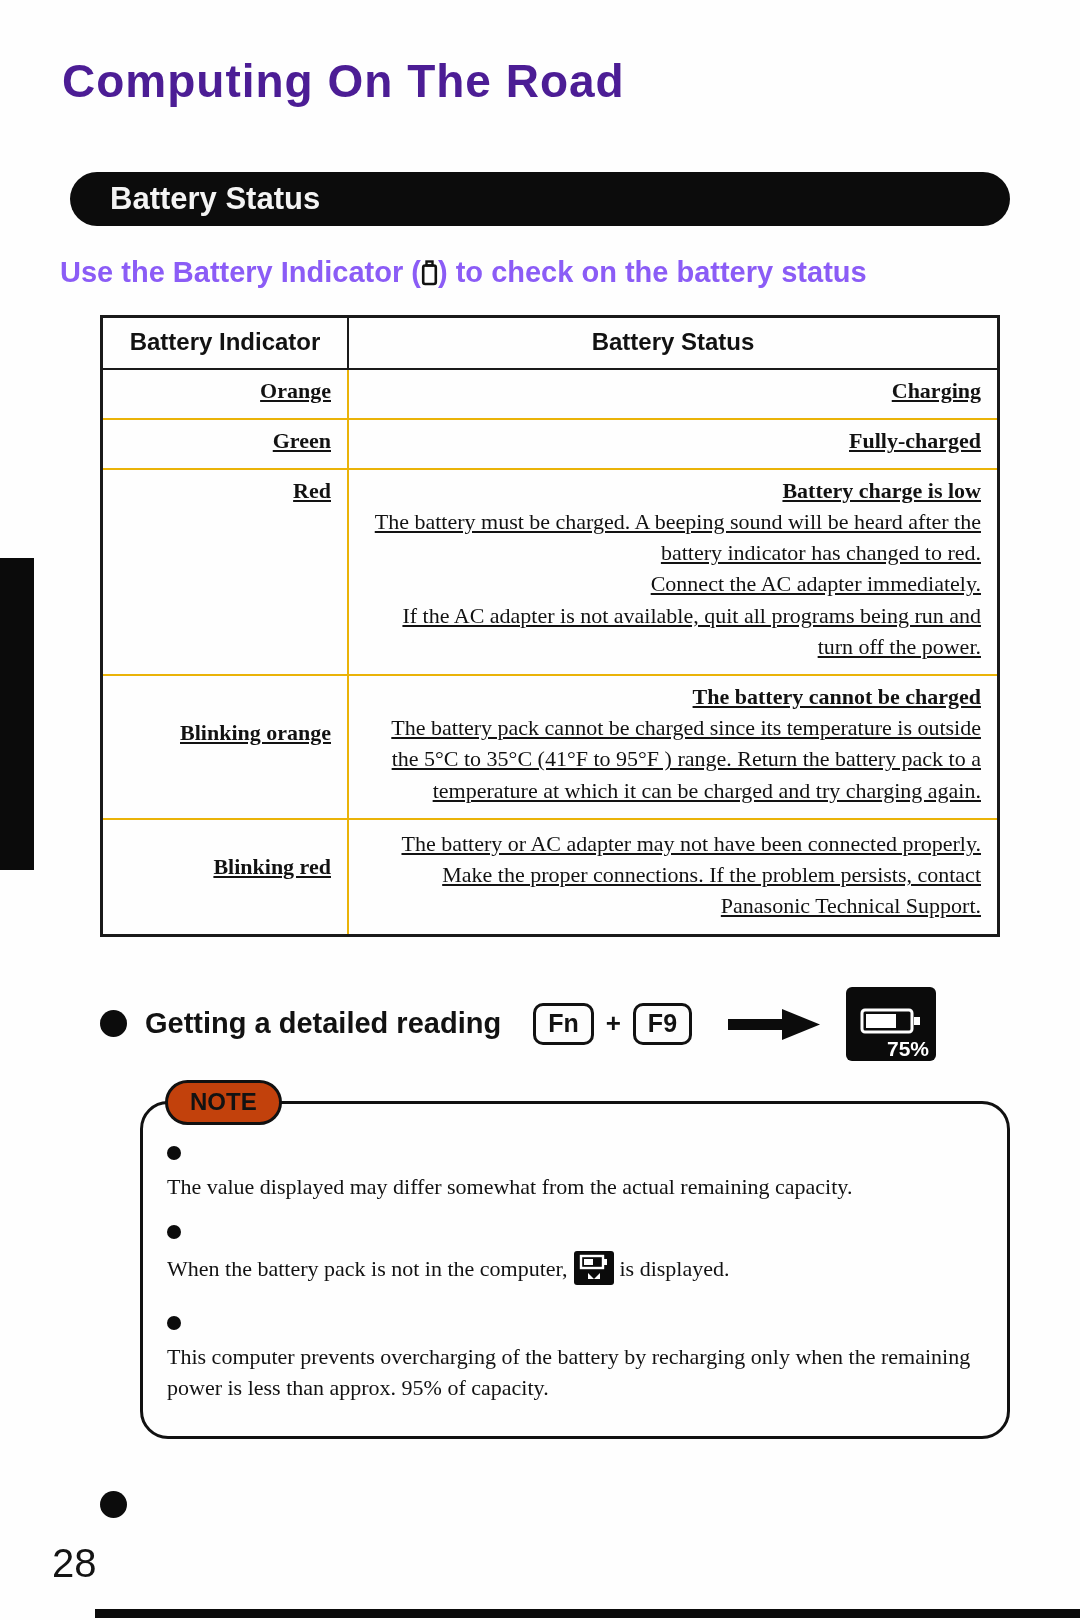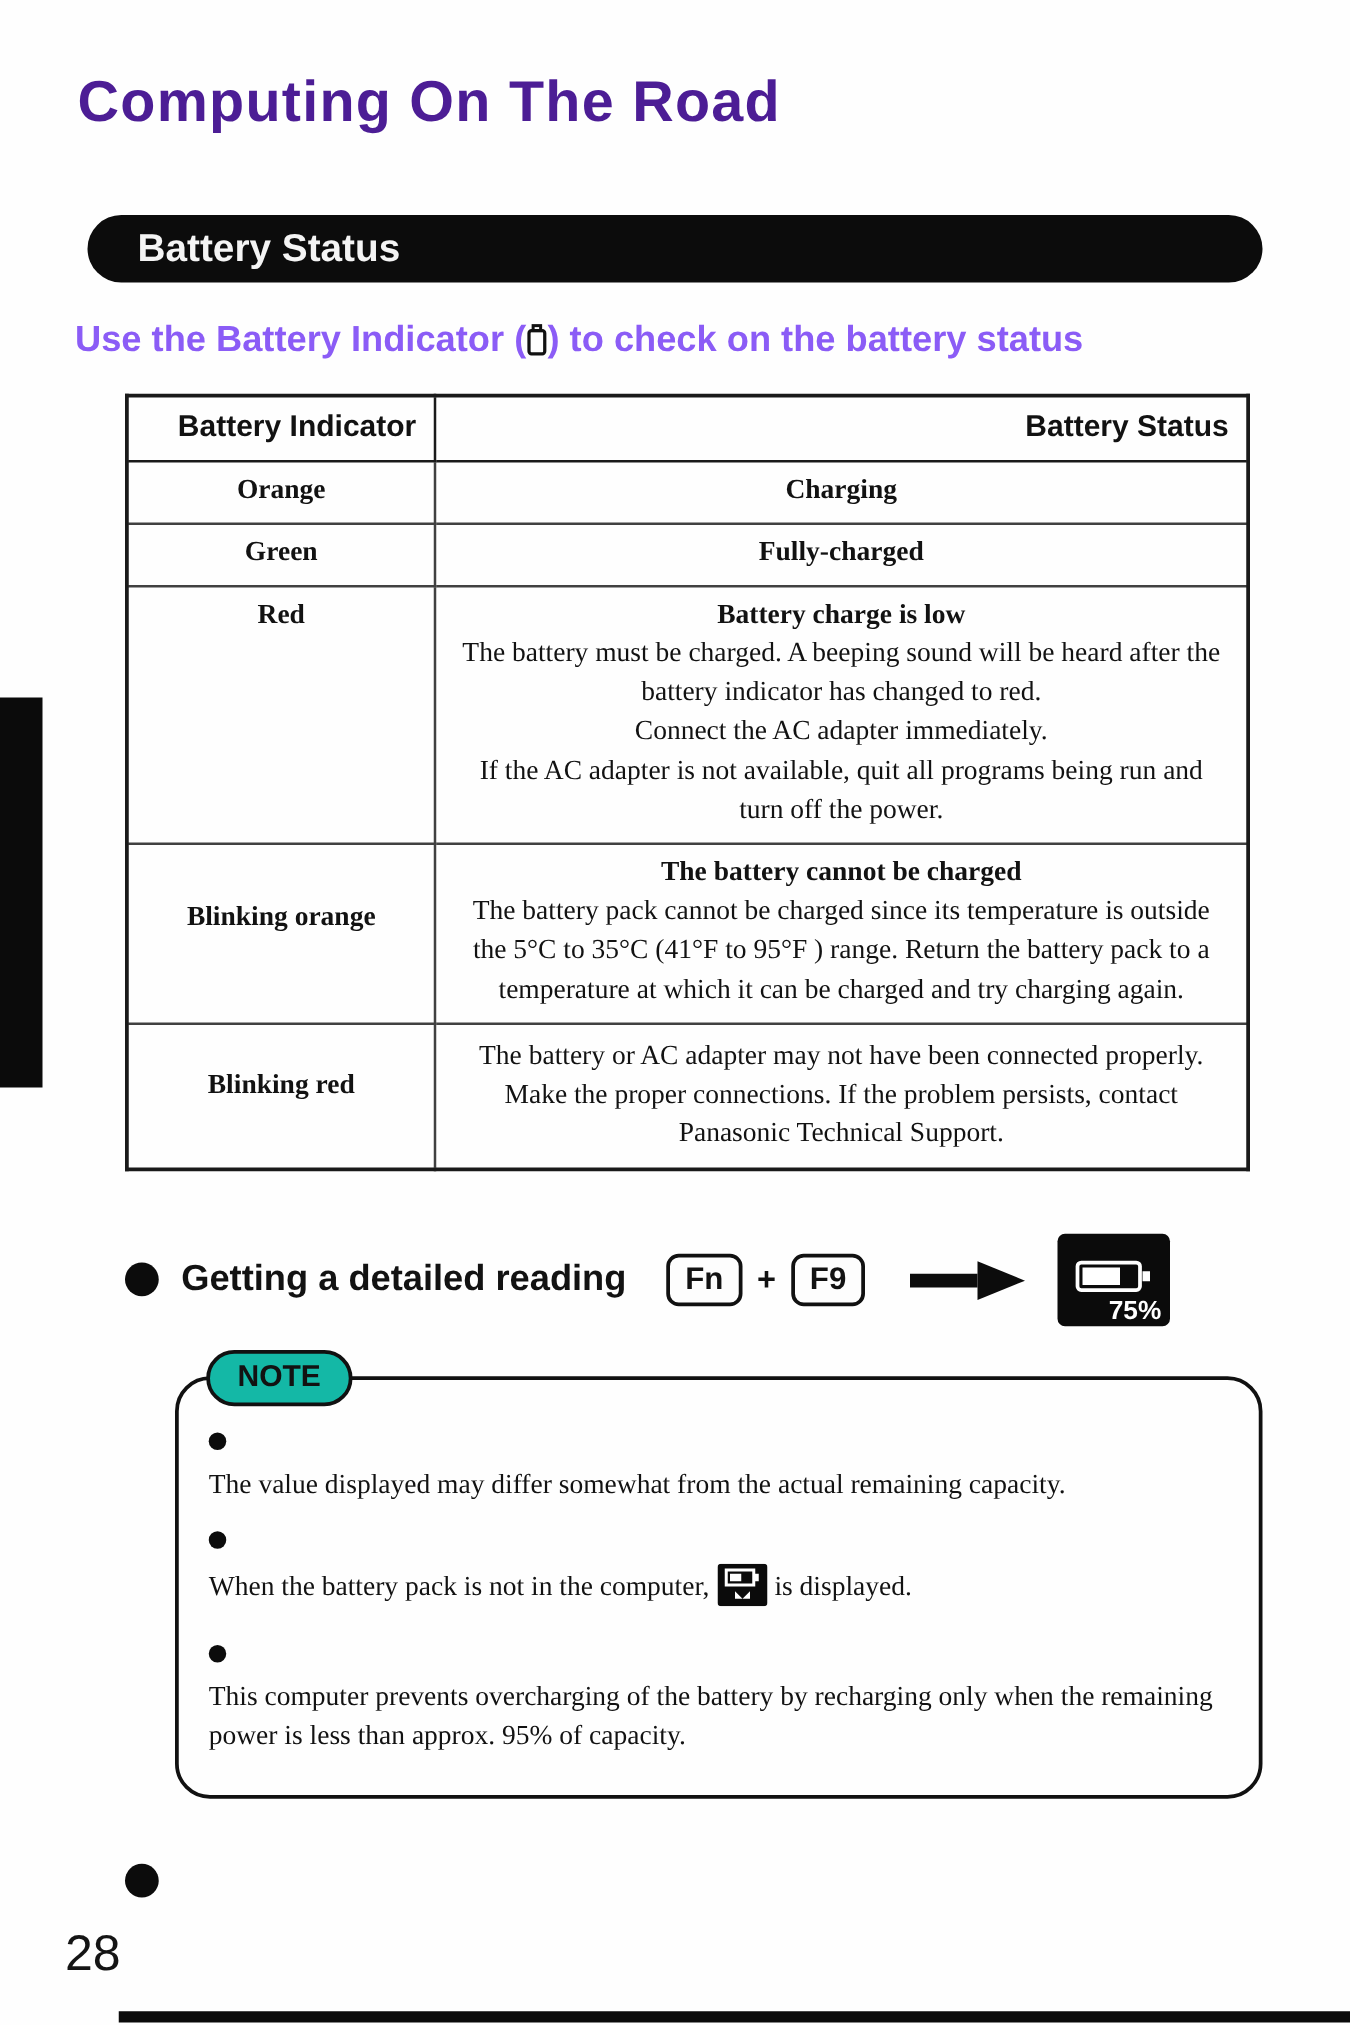--- a/index.html
+++ b/index.html
@@ -47,30 +47,31 @@
   .subheading svg { vertical-align: -4px; }
   table.btable {
     margin: 26px 0 0 100px;
     border-collapse: collapse;
     width: 900px;
     border: 3px solid #1a1a1a;
   }
   .btable th {
     font-family: "Liberation Sans", sans-serif;
     font-size: 24px; font-weight: bold;
-    text-align: right;
+    text-align: center;
     padding: 10px 14px 12px;
     border: 2px solid #1a1a1a;
   }
   .btable td {
     font-size: 22px;
     padding: 8px 16px 12px;
-    border: 2px solid #404040;
+    border: 2px solid #eab308;
     vertical-align: top;
-    text-align: center;
+    text-align: right;
+    text-decoration: underline;
   }
   .btable td.ind { font-weight: bold; width: 212px; }
   .btable td.ind-offset { padding-top: 44px; }
   .btable td.ind-offset2 { padding-top: 34px; }
   .status-title { font-weight: bold; margin-bottom: 2px; }
   .status-body { white-space: pre-line; line-height: 1.42; }
   .detail-row {
     display: flex; align-items: center;
     margin: 50px 0 0 100px; gap: 18px;
   }
@@ -108,21 +109,21 @@
   }
   .note-box {
     position: relative;
     margin: 40px 70px 0 140px;
     border: 3px solid #111;
     border-radius: 28px;
     padding: 34px 22px 18px 24px;
   }
   .note-tag {
     position: absolute; top: -24px; left: 22px;
-    background: #14b8a6;
+    background: #c2410c;
     border: 3px solid #111; border-radius: 24px;
     padding: 5px 22px 6px;
     font-family: "Liberation Sans", sans-serif;
     font-weight: bold; font-size: 24px;
   }
   .note-item {
     display: flex; gap: 12px;
     font-size: 22px; line-height: 1.38;
     margin-bottom: 15px;
     flex-direction: column;

